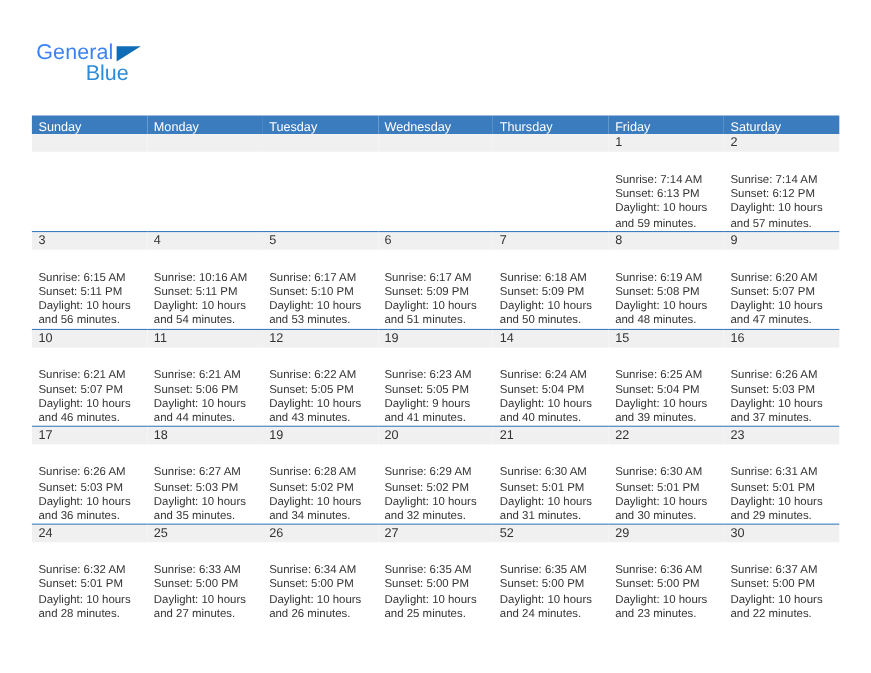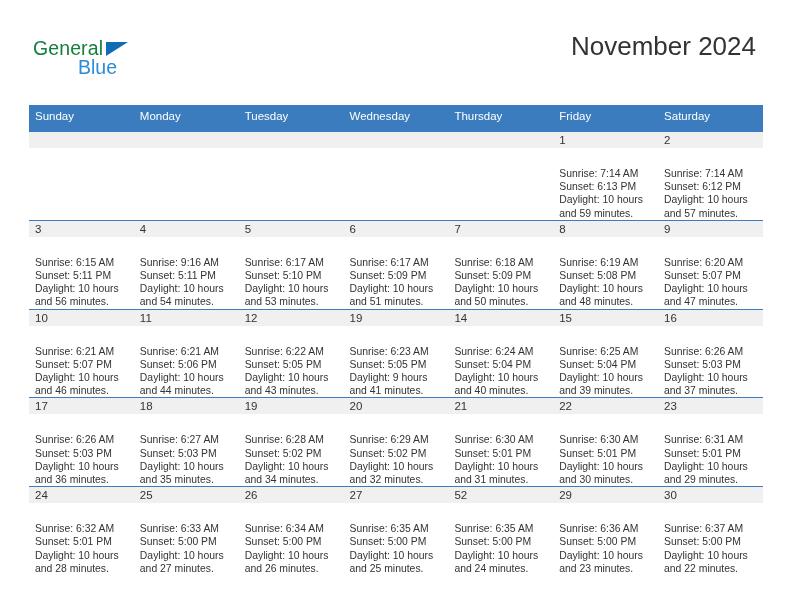--- a/index.html
+++ b/index.html
@@ -34,21 +34,21 @@
     top: 37px;
     width: 200px;
     height: 46px;
   }
   .logo-general {
     position: absolute;
     left: 0;
     top: 0;
     font-size: 19.5px;
     letter-spacing: 0.1px;
-    color: #15803d;
+    color: #3b82f6;
     font-family: "Liberation Sans", sans-serif;
   }
   .logo-tri {
     position: absolute;
     left: 73px;
     top: 5px;
     width: 0;
     height: 0;
     border-left: 22px solid #0f6cb6;
     border-bottom: 14px solid transparent;
@@ -91,21 +91,21 @@
     width: 734px;
     border-collapse: collapse;
     table-layout: fixed;
   }
   .calendar th {
     background: #3a7cbe;
     color: #ffffff;
     font-size: 11.5px;
     font-weight: normal;
     text-align: left;
-    padding: 5px 0 10px 6px;
+    padding: 5px 0 0 6px;
     height: 12px;
     border: none;
   }
   .calendar td {
     vertical-align: top;
     padding: 0;
     border: none;
     border-top: 1px solid #3a7cbe;
     height: 74px;
     background: #ffffff;
@@ -142,21 +142,20 @@
 
 <div class="page">
 
   <div class="top">
     <div class="logo">
       <span class="logo-general">General</span>
       <span class="logo-tri"></span>
       <span class="logo-blue">Blue</span>
     </div>
     <div class="title-block">
-      <div class="cal-title">November 2024</div>
     </div>
   </div>
 
   <table class="calendar">
     <thead>
       <tr>
         <th>Sunday</th>
         <th>Monday</th>
         <th>Tuesday</th>
         <th>Wednesday</th>
@@ -204,21 +203,21 @@
             <div class="daynum-band">3</div>
             <div class="cell-body">
               <div>Sunrise: 6:15 AM</div>
               <div>Sunset: 5:11 PM</div>
               <div class="daylight">Daylight: 10 hours and 56 minutes.</div>
             </div>
           </td>
           <td>
             <div class="daynum-band">4</div>
             <div class="cell-body">
-              <div>Sunrise: 9:16 AM</div>
+              <div>Sunrise: 10:16 AM</div>
               <div>Sunset: 5:11 PM</div>
               <div class="daylight">Daylight: 10 hours and 54 minutes.</div>
             </div>
           </td>
           <td>
             <div class="daynum-band">5</div>
             <div class="cell-body">
               <div>Sunrise: 6:17 AM</div>
               <div>Sunset: 5:10 PM</div>
               <div class="daylight">Daylight: 10 hours and 53 minutes.</div>

